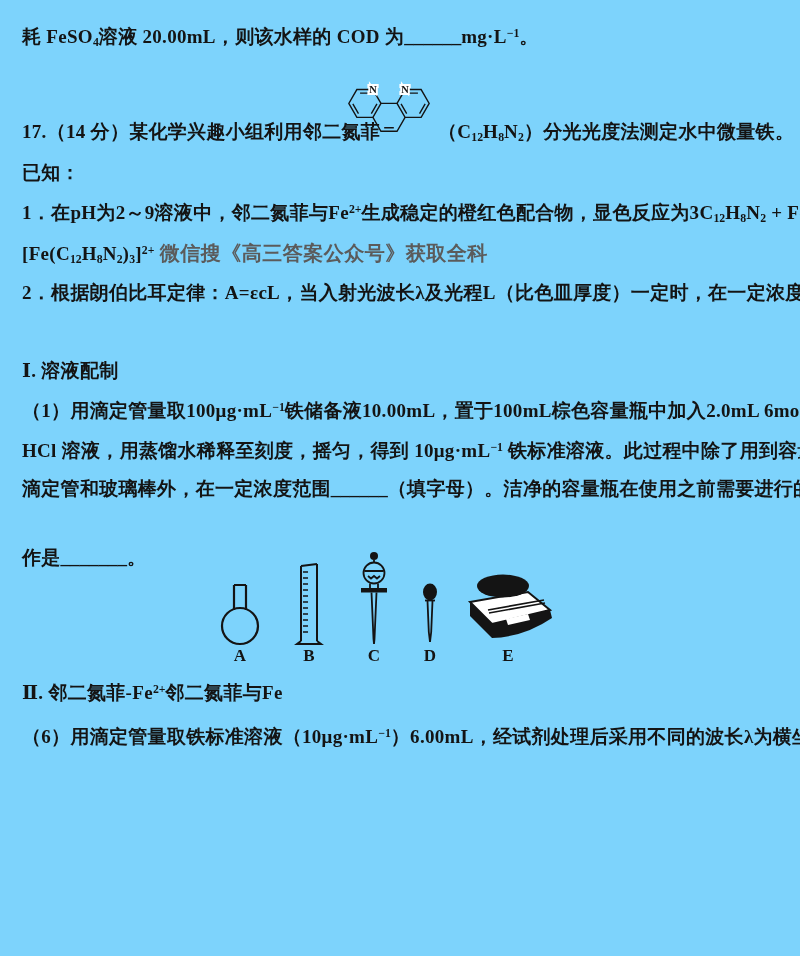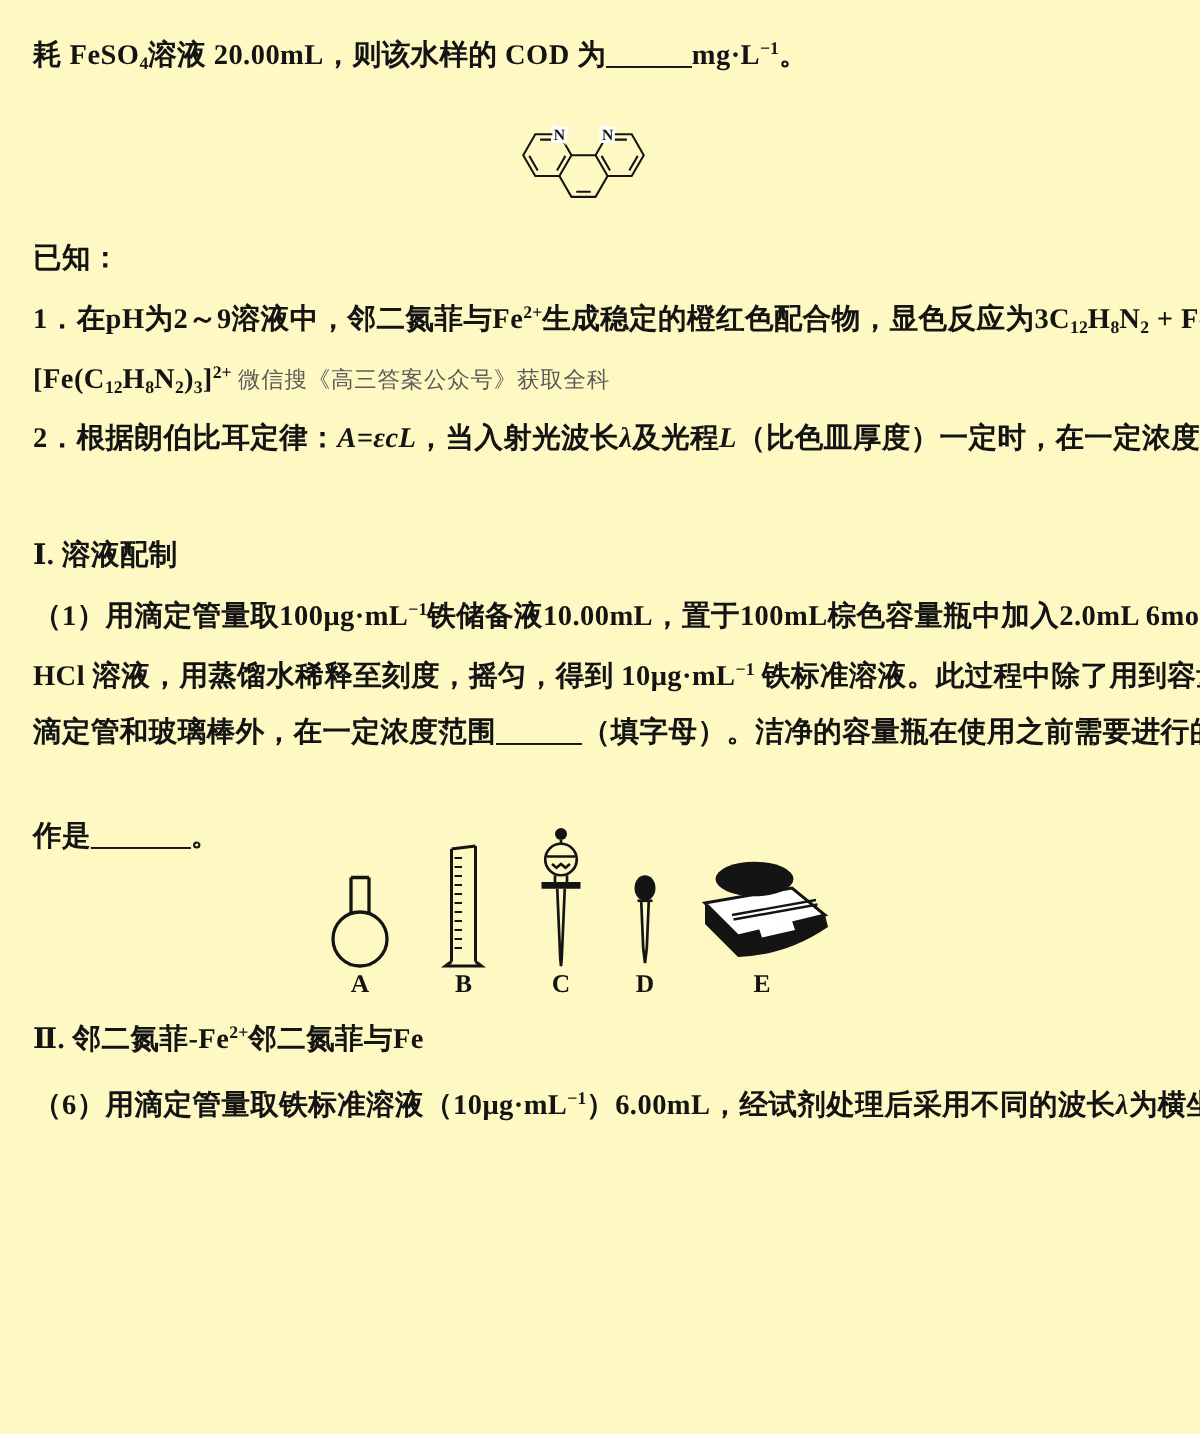--- a/index.html
+++ b/index.html
@@ -1,40 +1,40 @@
 <!DOCTYPE html>
 <html><head>
 <meta charset="utf-8">
 <style>
   html,body{margin:0;padding:0;background:#e8e8e8;}
   .page{
     position:relative;
     width:800px;
     height:956px;
     margin:0 auto;
-    background:#fef9c3;
+    background:#7dd3fc;
     font-family:"Liberation Serif","DejaVu Serif",serif;
     color:#141414;
     overflow:hidden;
   }
   .line{
     position:absolute;
     left:22px;
     margin:0;
     font-size:19px;
     font-weight:600;
     letter-spacing:.3px;
     white-space:nowrap;
     line-height:1.15;
   }
   .r-p{}
   .r-sub{font-size:.62em;vertical-align:-.28em;letter-spacing:0;}
   .r-sup{font-size:.62em;vertical-align:.55em;letter-spacing:0;}
-  .r-i{font-style:italic;}
-  .r-wm{color:#5b5b5b;font-weight:400;font-size:15px;letter-spacing:.5px;margin-top:30px;}
+  .r-i{}
+  .r-wm{color:#5b5b5b;font-weight:700;font-size:20px;letter-spacing:.5px;margin-top:30px;}
   .r-blank{letter-spacing:0;font-weight:600;}
   .fig{position:absolute;}
   .fig svg{display:block;}
   .app-label{
     position:absolute;
     top:646px;
     font-size:17px;
     font-weight:700;
     text-align:center;
     font-family:"Liberation Serif","DejaVu Serif",serif;
@@ -50,40 +50,42 @@
     text-anchor:middle;
   }
 </style>
 </head>
 <body>
 
 <div class="page">
 
   <p class="line" style="top:26px"><span class="r-p">耗 FeSO</span><span class="r-sub">4</span><span class="r-p">溶液 20.00mL，则该水样的 COD 为</span><span class="r-blank">______</span><span class="r-p">mg·L</span><span class="r-sup">−1</span><span class="r-p">。</span></p>
 
+  <p class="line" style="top:121px"><span class="r-p">17.（14 分）某化学兴趣小组利用邻二氮菲</span></p>
 
   <div class="fig" style="left:344px;top:80px">
     <svg width="90" height="57" viewBox="14 34 112 70">
       <g fill="none" stroke="#141414" stroke-width="1.7">
         <path d="M60,62.7 L50,45.4 L30,45.4 L20,62.7 L30,80 L50,80 Z"></path>
         <path d="M80,62.7 L90,45.4 L110,45.4 L120,62.7 L110,80 L90,80 Z"></path>
         <path d="M60,62.7 L80,62.7 M90,80 L80,97.3 L60,97.3 L50,80"></path>
         <path d="M34,49.8 L46,49.8
                  M25,63.3 L32,75.4
                  M48,75.4 L55,63.3
                  M94,49.8 L106,49.8
                  M115,63.3 L108,75.4
                  M92,75.4 L85,63.3
                  M64,93 L76,93"></path>
       </g>
       <text class="mol-n" x="50" y="50">N</text>
       <text class="mol-n" x="90" y="50">N</text>
     </svg>
   </div>
 
+  <p class="line" style="left:438px;top:121px"><span class="r-p">（C</span><span class="r-sub">12</span><span class="r-p">H</span><span class="r-sub">8</span><span class="r-p">N</span><span class="r-sub">2</span><span class="r-p">）分光光度法测定水中微量铁。</span></p>
 
   <p class="line" style="top:162px"><span class="r-p">已知：</span></p>
   <p class="line" style="top:202px"><span class="r-p">1．在pH为2～9溶液中，邻二氮菲与Fe</span><span class="r-sup">2+</span><span class="r-p">生成稳定的橙红色配合物，显色反应为3C</span><span class="r-sub">12</span><span class="r-p">H</span><span class="r-sub">8</span><span class="r-p">N</span><span class="r-sub">2</span><span class="r-p"> + Fe</span></p>
   <p class="line" style="top:242px"><span class="r-p">[Fe(C</span><span class="r-sub">12</span><span class="r-p">H</span><span class="r-sub">8</span><span class="r-p">N</span><span class="r-sub">2</span><span class="r-p">)</span><span class="r-sub">3</span><span class="r-p">]</span><span class="r-sup">2+</span><span class="r-wm"> 微信搜《高三答案公众号》获取全科</span></p>
   <p class="line" style="top:282px"><span class="r-p">2．根据朗伯比耳定律：</span><span class="r-i">A=εcL</span><span class="r-p">，当入射光波长</span><span class="r-i">λ</span><span class="r-p">及光程</span><span class="r-i">L</span><span class="r-p">（比色皿厚度）一定时，在一定浓度范围</span></p>
 
   <p class="line" style="top:360px"><span class="r-p">Ⅰ. 溶液配制</span></p>
   <p class="line" style="top:400px"><span class="r-p">（1）用滴定管量取100μg·mL</span><span class="r-sup">−1</span><span class="r-p">铁储备液10.00mL，置于100mL棕色容量瓶中加入2.0mL 6mol·L</span></p>
   <p class="line" style="top:440px"><span class="r-p">HCl 溶液，用蒸馏水稀释至刻度，摇匀，得到 10μg·mL</span><span class="r-sup">−1</span><span class="r-p"> 铁标准溶液。此过程中除了用到容量瓶、</span></p>
   <p class="line" style="top:478px"><span class="r-p">滴定管和玻璃棒外，在一定浓度范围</span><span class="r-blank">______</span><span class="r-p">（填字母）。洁净的容量瓶在使用之前需要进行的操</span></p>

